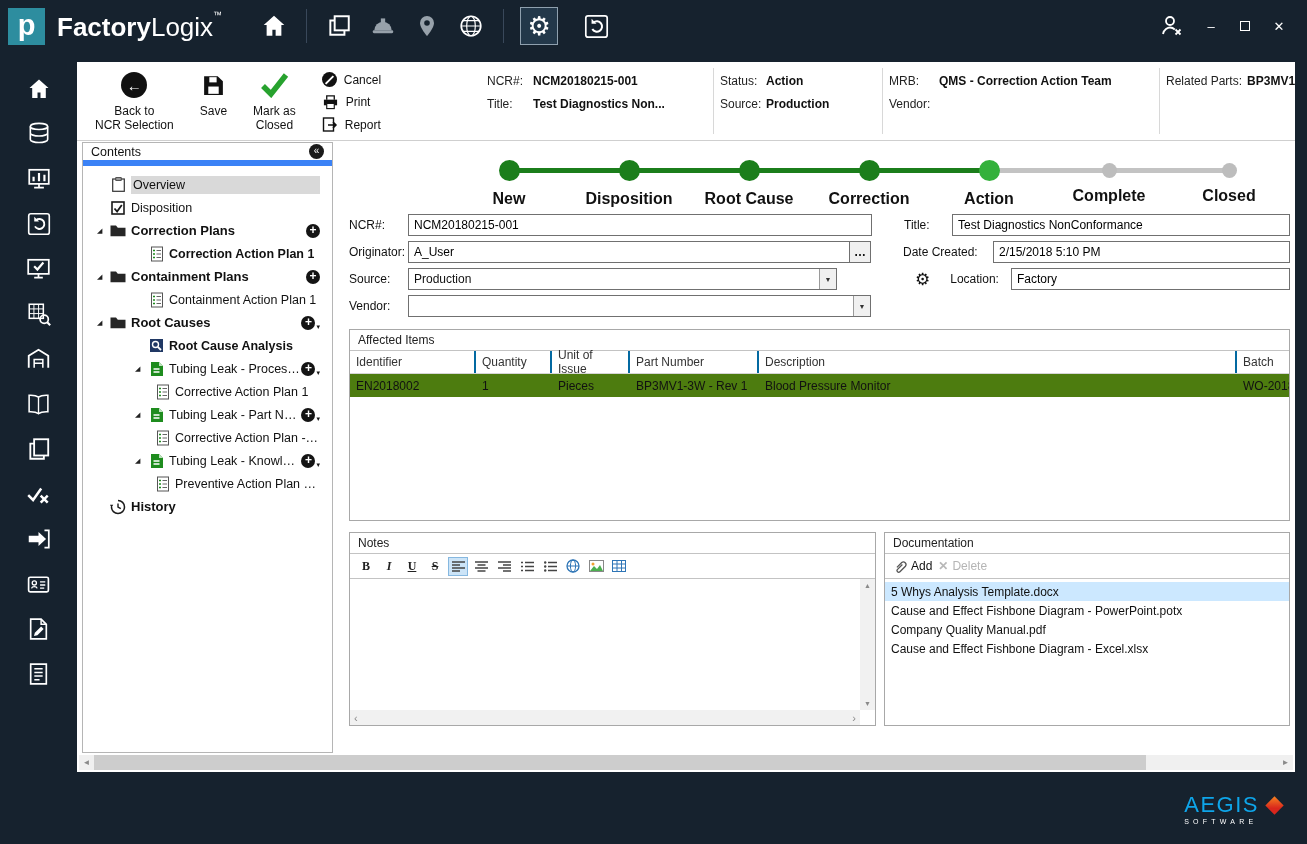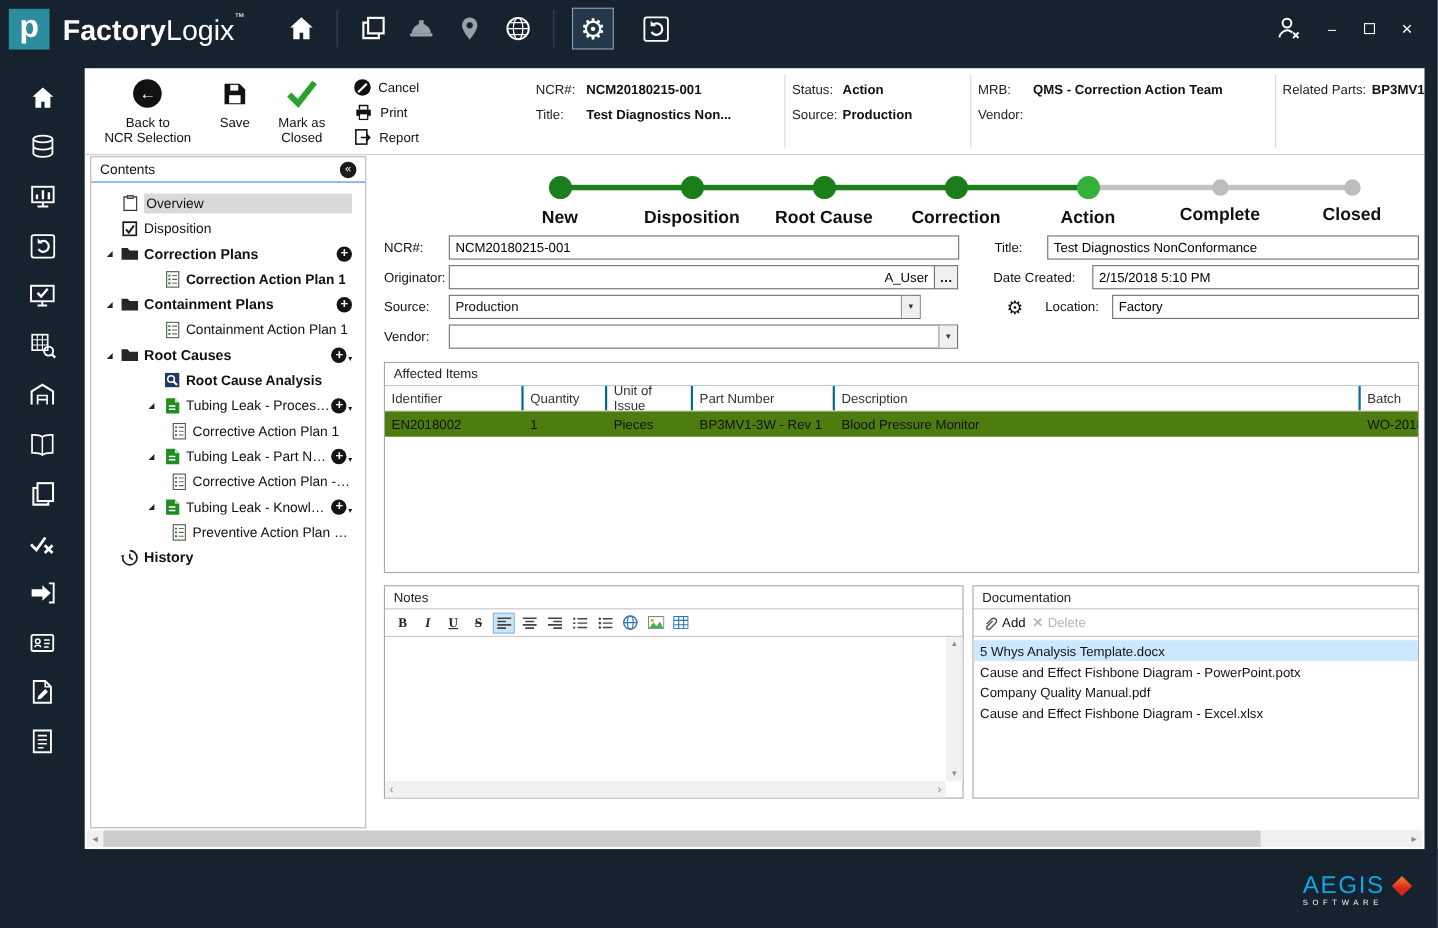--- a/index.html
+++ b/index.html
@@ -46,21 +46,21 @@
   .sec .irow .lab{width:46px;flex:none;color:#222}
   .sec.s3 .irow .lab{width:50px}
   .sec .irow .val{font-weight:bold}
   .s1{width:232px}.s2{width:168px}.s3{width:276px}.s4{flex:1}
 
   
   .bodyrow{position:absolute;top:80px;bottom:19px;left:0;right:0;display:flex}
 
   
   .cpanel{margin-left:5px;width:251px;flex:none;border:1px solid #b5b5b5;display:flex;flex-direction:column;overflow:hidden}
-  .chead{height:23px;border-bottom:1px solid #3b82f6;display:flex;align-items:center;padding:0 8px;font-size:12.5px}
+  .chead{height:23px;border-bottom:6px solid #3b82f6;display:flex;align-items:center;padding:0 8px;font-size:12.5px}
   .collapse-c{margin-left:auto;width:15px;height:15px;border-radius:50%;background:#1a1a1a;color:#fff;font-size:10px;line-height:14px;text-align:center;cursor:default}
   .tree{padding-top:7px;overflow:hidden}
   .trow{display:flex;align-items:center;height:23px;font-size:12.5px;white-space:nowrap;padding-right:12px;cursor:default}
   .trow .exp{width:13px;flex:none;font-size:7px;color:#222;text-align:left;padding-left:1px}
   .trow .sp{width:13px;flex:none}
   .ticon{width:18px;flex:none;display:flex;justify-content:center;align-items:center}
   .tlabel{margin-left:4px;overflow:hidden;text-overflow:ellipsis}
   .trow.bold .tlabel{font-weight:bold}
   .trow.big .tlabel{font-size:13px}
   .trow.sel .tlabel{background:#d9d9d9;flex:1;padding:2px 2px}
@@ -652,21 +652,21 @@
 
       <div class="frow">
         <span class="flab">NCR#:</span>
         <input class="tbox" style="width: 464px;" value="NCM20180215-001">
         <span class="rlab" style="margin-left:32px;width:48px">Title:</span>
         <input class="tbox" style="flex: 1 1 0%;" value="Test Diagnostics NonConformance">
       </div>
 
       <div class="frow">
         <span class="flab">Originator:</span>
-        <input class="tbox" style="width: 442px; text-align: right;" value="A_User">
+        <input class="tbox" style="width: 442px;" value="A_User">
         <span class="browse">…</span>
         <span class="rlab" style="margin-left:32px;width:90px">Date Created:</span>
         <input class="tbox" style="flex: 1 1 0%;" value="2/15/2018 5:10 PM">
       </div>
 
       <div class="frow">
         <span class="flab">Source:</span>
         <div class="combo" style="width:429px">
           <span class="cval">Production</span>
           <span class="cbtn">▼</span>

